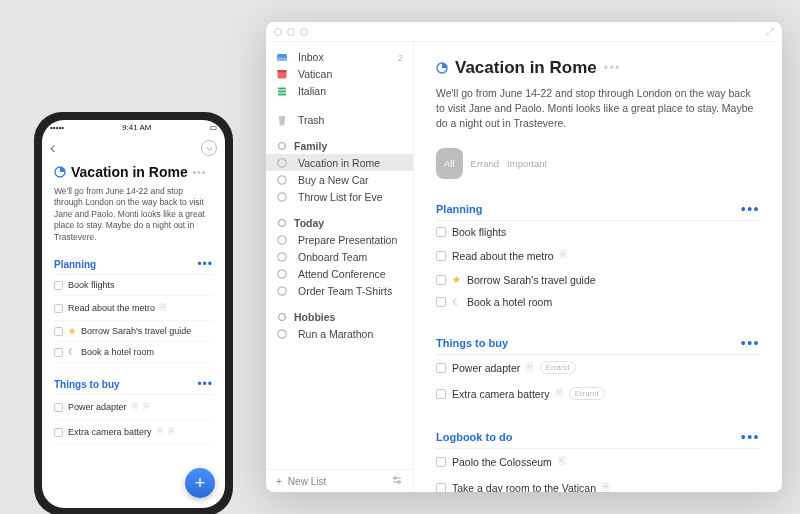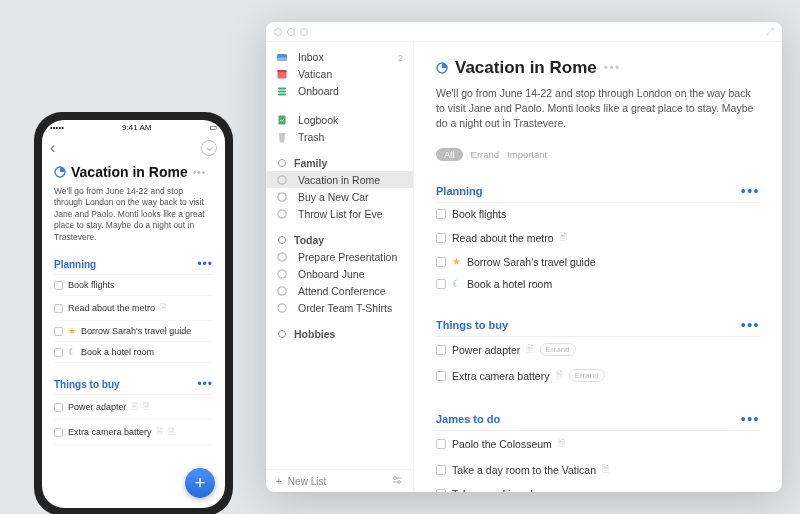--- a/index.html
+++ b/index.html
@@ -55,21 +55,21 @@
 
 
 .main { flex: 1; overflow-y: auto; padding: 16px 22px 0 22px; }
 .main::-webkit-scrollbar { width: 0; }
 .m-title-row { display: flex; align-items: center; gap: 7px; }
 .m-title { font-size: 17px; font-weight: 700; color: #222; }
 .m-dots { color: #ccc; font-size: 12px; letter-spacing: 1.5px; }
 .m-desc { font-size: 10.5px; line-height: 1.45; color: #555; margin-top: 8px; max-width: 340px; }
 .m-filters { display: flex; gap: 8px; margin-top: 16px; font-size: 9.5px; align-items: center; }
 .m-filter { color: #aaa; cursor: pointer; }
-.m-filter.active { background: #bdbdbd; color: #fff; padding: 1px 8px; border-radius: 8px; }
+.m-filter.active { background: #bdbdbd; color: #fff; padding: 10px 8px; border-radius: 8px; }
 .m-section { margin-top: 22px; }
 .m-section-head { display: flex; justify-content: space-between; align-items: center; border-bottom: 1px solid #eee; padding-bottom: 3px; }
 .m-section-title { font-size: 11px; font-weight: 600; color: #2a6cd6; }
 .m-section-dots { color: #2a6cd6; font-size: 14px; letter-spacing: 1.5px; cursor: pointer; }
 .m-task { display: flex; align-items: center; gap: 6px; font-size: 10.5px; color: #333; padding: 5px 0; }
 .m-task .cb { width: 10px; height: 10px; border: 1px solid #c9c9c9; border-radius: 2px; flex-shrink: 0; }
 .m-task .star { color: #f6b93b; font-size: 10px; }
 .m-task .moon { color: #6b9be8; font-size: 10px; }
 .m-task .note { font-size: 9px; color: #ccc; }
 .m-task .tag { font-size: 8px; color: #bbb; border: 1px solid #e0e0e0; border-radius: 7px; padding: 0 5px; line-height: 11px; }
@@ -186,33 +186,24 @@
             <span>Vatican</span>
           </div>
           <div class="sb-item">
             <span class="ico">
               <svg viewBox="0 0 12 12">
                 <rect x="2" y="2.5" width="8" height="2" rx=".8" fill="#3bb273"></rect>
                 <rect x="2" y="5.5" width="8" height="2" rx=".8" fill="#3bb273"></rect>
                 <rect x="2" y="8.5" width="8" height="2" rx=".8" fill="#3bb273"></rect>
               </svg>
             </span>
-            <span>Onboard</span>
+            <span>Italian</span>
           </div>
         </div>
       <div class="sb-list" id="sb-mid" style="margin-top:6px">
-          <div class="sb-item">
-            <span class="ico">
-              <svg viewBox="0 0 12 12">
-                <rect x="2.5" y="1.5" width="7" height="9" rx="1" fill="#4cae68"></rect>
-                <path d="M4.5 6l1.2 1.3L8 4.8" stroke="#fff" stroke-width="1" fill="none"></path>
-              </svg>
-            </span>
-            <span>Logbook</span>
-          </div>
           <div class="sb-item">
             <span class="ico">
               <svg viewBox="0 0 12 12">
                 <path d="M3 3h6l-.6 7.5a1 1 0 0 1-1 .9H4.6a1 1 0 0 1-1-.9z" fill="#c9c9c9"></path>
                 <rect x="2.5" y="2" width="7" height="1.2" rx=".5" fill="#c9c9c9"></rect>
               </svg>
             </span>
             <span>Trash</span>
           </div>
         </div>
@@ -267,21 +258,21 @@
                 </svg>
               </span>
               <span>Prepare Presentation</span>
             </div>
             <div class="sb-item">
               <span class="ico">
                 <svg viewBox="0 0 12 12">
                   <circle cx="6" cy="6" r="4.2" fill="none" stroke="#bcbcbc" stroke-width="1.2"></circle>
                 </svg>
               </span>
-              <span>Onboard June</span>
+              <span>Onboard Team</span>
             </div>
             <div class="sb-item">
               <span class="ico">
                 <svg viewBox="0 0 12 12">
                   <circle cx="6" cy="6" r="4.2" fill="none" stroke="#bcbcbc" stroke-width="1.2"></circle>
                 </svg>
               </span>
               <span>Attend Conference</span>
             </div>
             <div class="sb-item">
@@ -294,20 +285,28 @@
             </div>
           </div>
           <div class="sb-group">
             <div class="sb-group-head">
               <span class="ico small">
                 <svg viewBox="0 0 12 12">
                   <circle cx="6" cy="6" r="4.2" fill="none" stroke="#999" stroke-width="1.2"></circle>
                 </svg>
               </span>
               <span>Hobbies</span>
+            </div>
+            <div class="sb-item">
+              <span class="ico">
+                <svg viewBox="0 0 12 12">
+                  <circle cx="6" cy="6" r="4.2" fill="none" stroke="#bcbcbc" stroke-width="1.2"></circle>
+                </svg>
+              </span>
+              <span>Run a Marathon</span>
             </div>
           </div>
         </div>
       <div class="sb-footer">
         <span>+</span>
         <span>New List</span>
         <span class="sliders">
           <svg width="12" height="12" viewBox="0 0 12 12">
               <g stroke="#aaa" stroke-width="1">
                 <line x1="2" y1="3" x2="10" y2="3"></line>
@@ -375,21 +374,21 @@
             </div>
             <div class="m-task">
               <span class="cb"></span>
               <span>Extra camera battery</span>
               <span class="note">🗎</span>
               <span class="tag">Errand</span>
             </div>
           </div>
           <div class="m-section">
             <div class="m-section-head">
-              <span class="m-section-title">James to do</span>
+              <span class="m-section-title">Logbook to do</span>
               <span class="m-section-dots">•••</span>
             </div>
             <div class="m-task">
               <span class="cb"></span>
               <span>Paolo the Colosseum</span>
               <span class="note">🗎</span>
             </div>
             <div class="m-task">
               <span class="cb"></span>
               <span>Take a day room to the Vatican</span>

